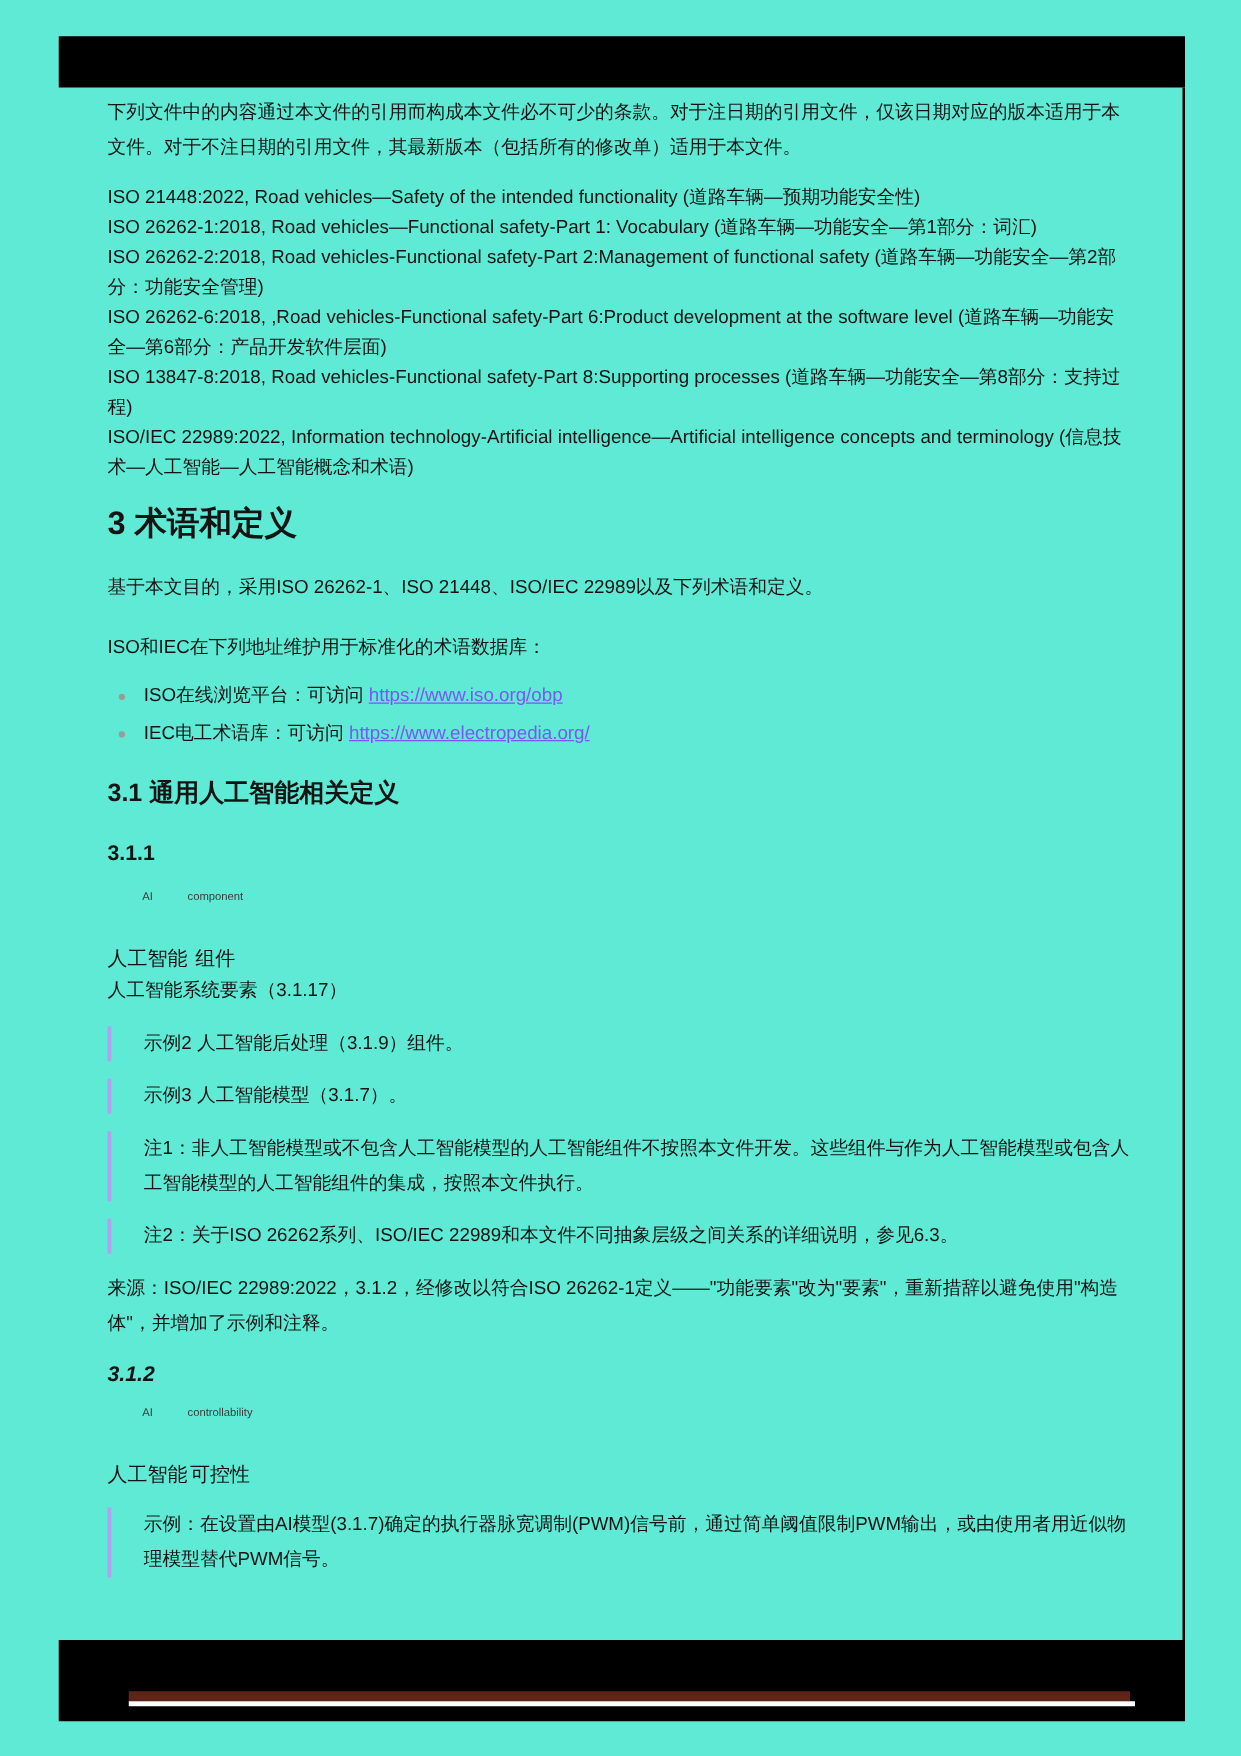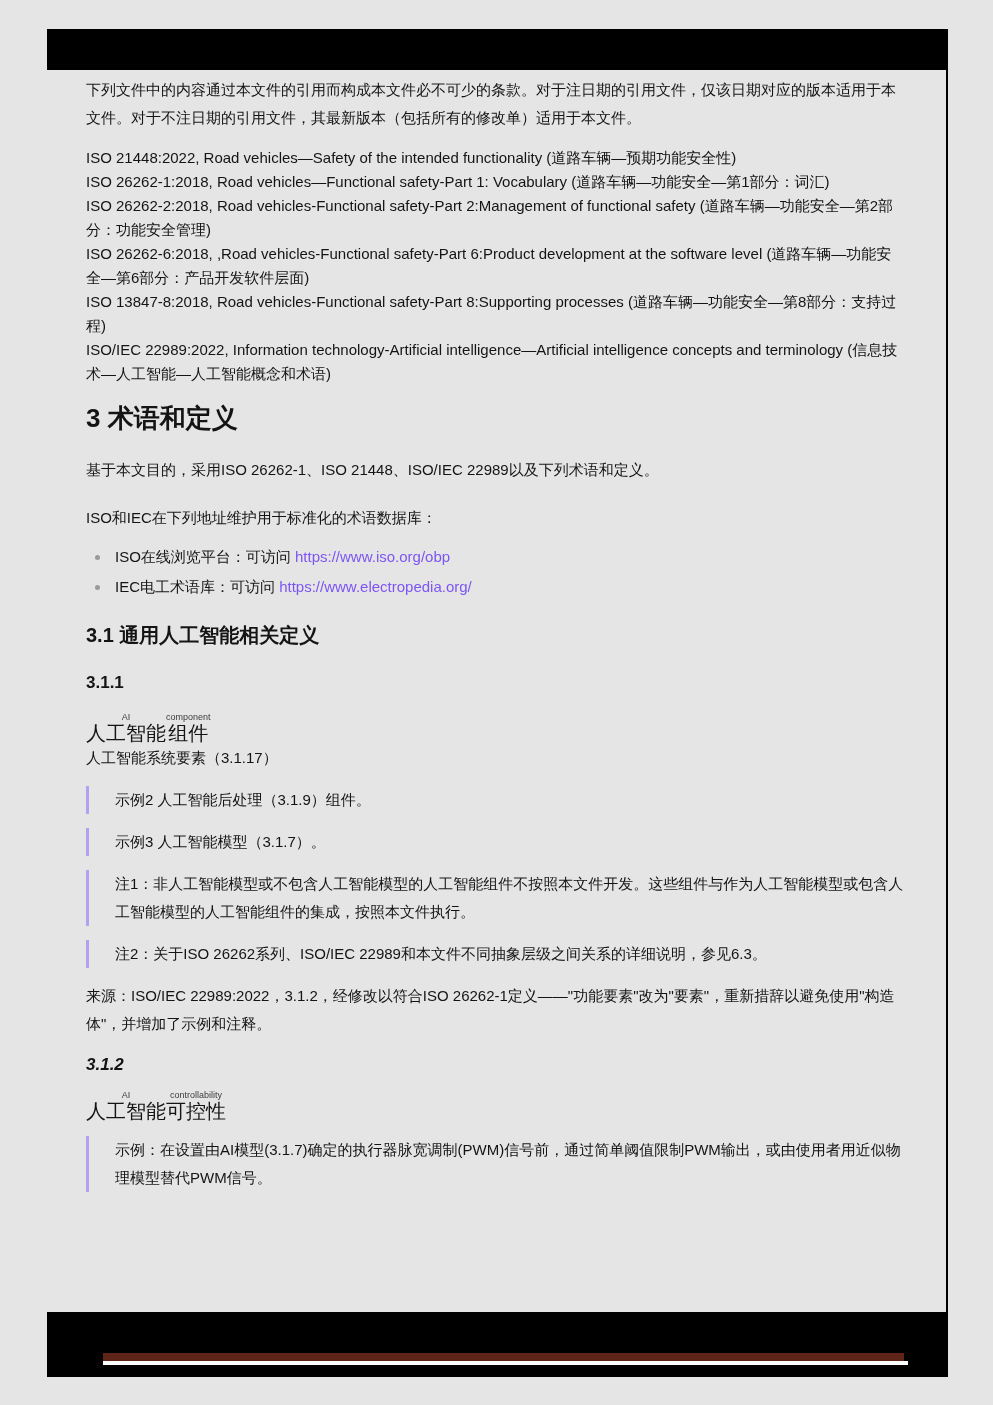--- a/index.html
+++ b/index.html
@@ -1,17 +1,17 @@
 <!DOCTYPE html>
 <html><head>
 <meta charset="utf-8">
 <style>
   html,body { margin:0; padding:0; background:#ffffff; }
   .doc {
-    position:relative; width:993px; height:1405px; background:#e5e5e5;
+    position:relative; width:993px; height:1405px; background:#5eead4;
     font-family:"Liberation Sans", sans-serif; color:#141414; overflow:hidden;
   }
   .topbar { position:absolute; left:47px; top:29px; width:901px; height:41px; background:#000000; }
   .vrule  { position:absolute; left:946px; top:70px; width:2px; height:1242px; background:#000000; }
   .bottombar { position:absolute; left:47px; top:1312px; width:901px; height:65px; background:#000000; }
   .rule-red   { position:absolute; left:56px; top:41px; width:801px; height:8px; background:#5e2418; }
   .rule-white { position:absolute; left:56px; top:49px; width:805px; height:4px; background:#ffffff; }
 
   .content { position:absolute; left:86px; top:70px; width:820px; }
 
@@ -27,26 +27,26 @@
 
   .p1 { margin-top:22px; }
   .p2 { margin-top:20px; }
 
   .bullets { list-style:none; margin:10px 0 0 0; padding:0; }
   .bullets li { font-size:15px; line-height:30px; padding-left:29px; position:relative; }
   .bullets li::before {
     content:""; position:absolute; left:9px; top:13px;
     width:5px; height:5px; border-radius:50%; background:#9a9a9a;
   }
-  a.link { color:#7c55f6; cursor:pointer; }
+  a.link { color:#7c55f6; text-decoration:underline; cursor:pointer; }
 
   .term-row { display:flex; align-items:flex-end; margin-top:18px; }
   .term-seg { display:flex; flex-direction:column; align-items:center; }
   .term-rt  { font-size:9px; line-height:10px; color:#3c3c3c; white-space:nowrap; }
-  .term-rb  { font-size:20px; line-height:22px; }
+  .term-rb  { font-size:16px; line-height:22px;margin-top:35px; }
   .def { font-size:15px; line-height:28px; margin:0; }
 
   .callout {
     border-left:3px solid #b3a0f2; padding-left:26px;
     font-size:15px; line-height:28px; margin-top:14px;
   }
   .source { margin-top:14px; }
   .term2 { margin-top:14px; }
 </style>
 </head>

